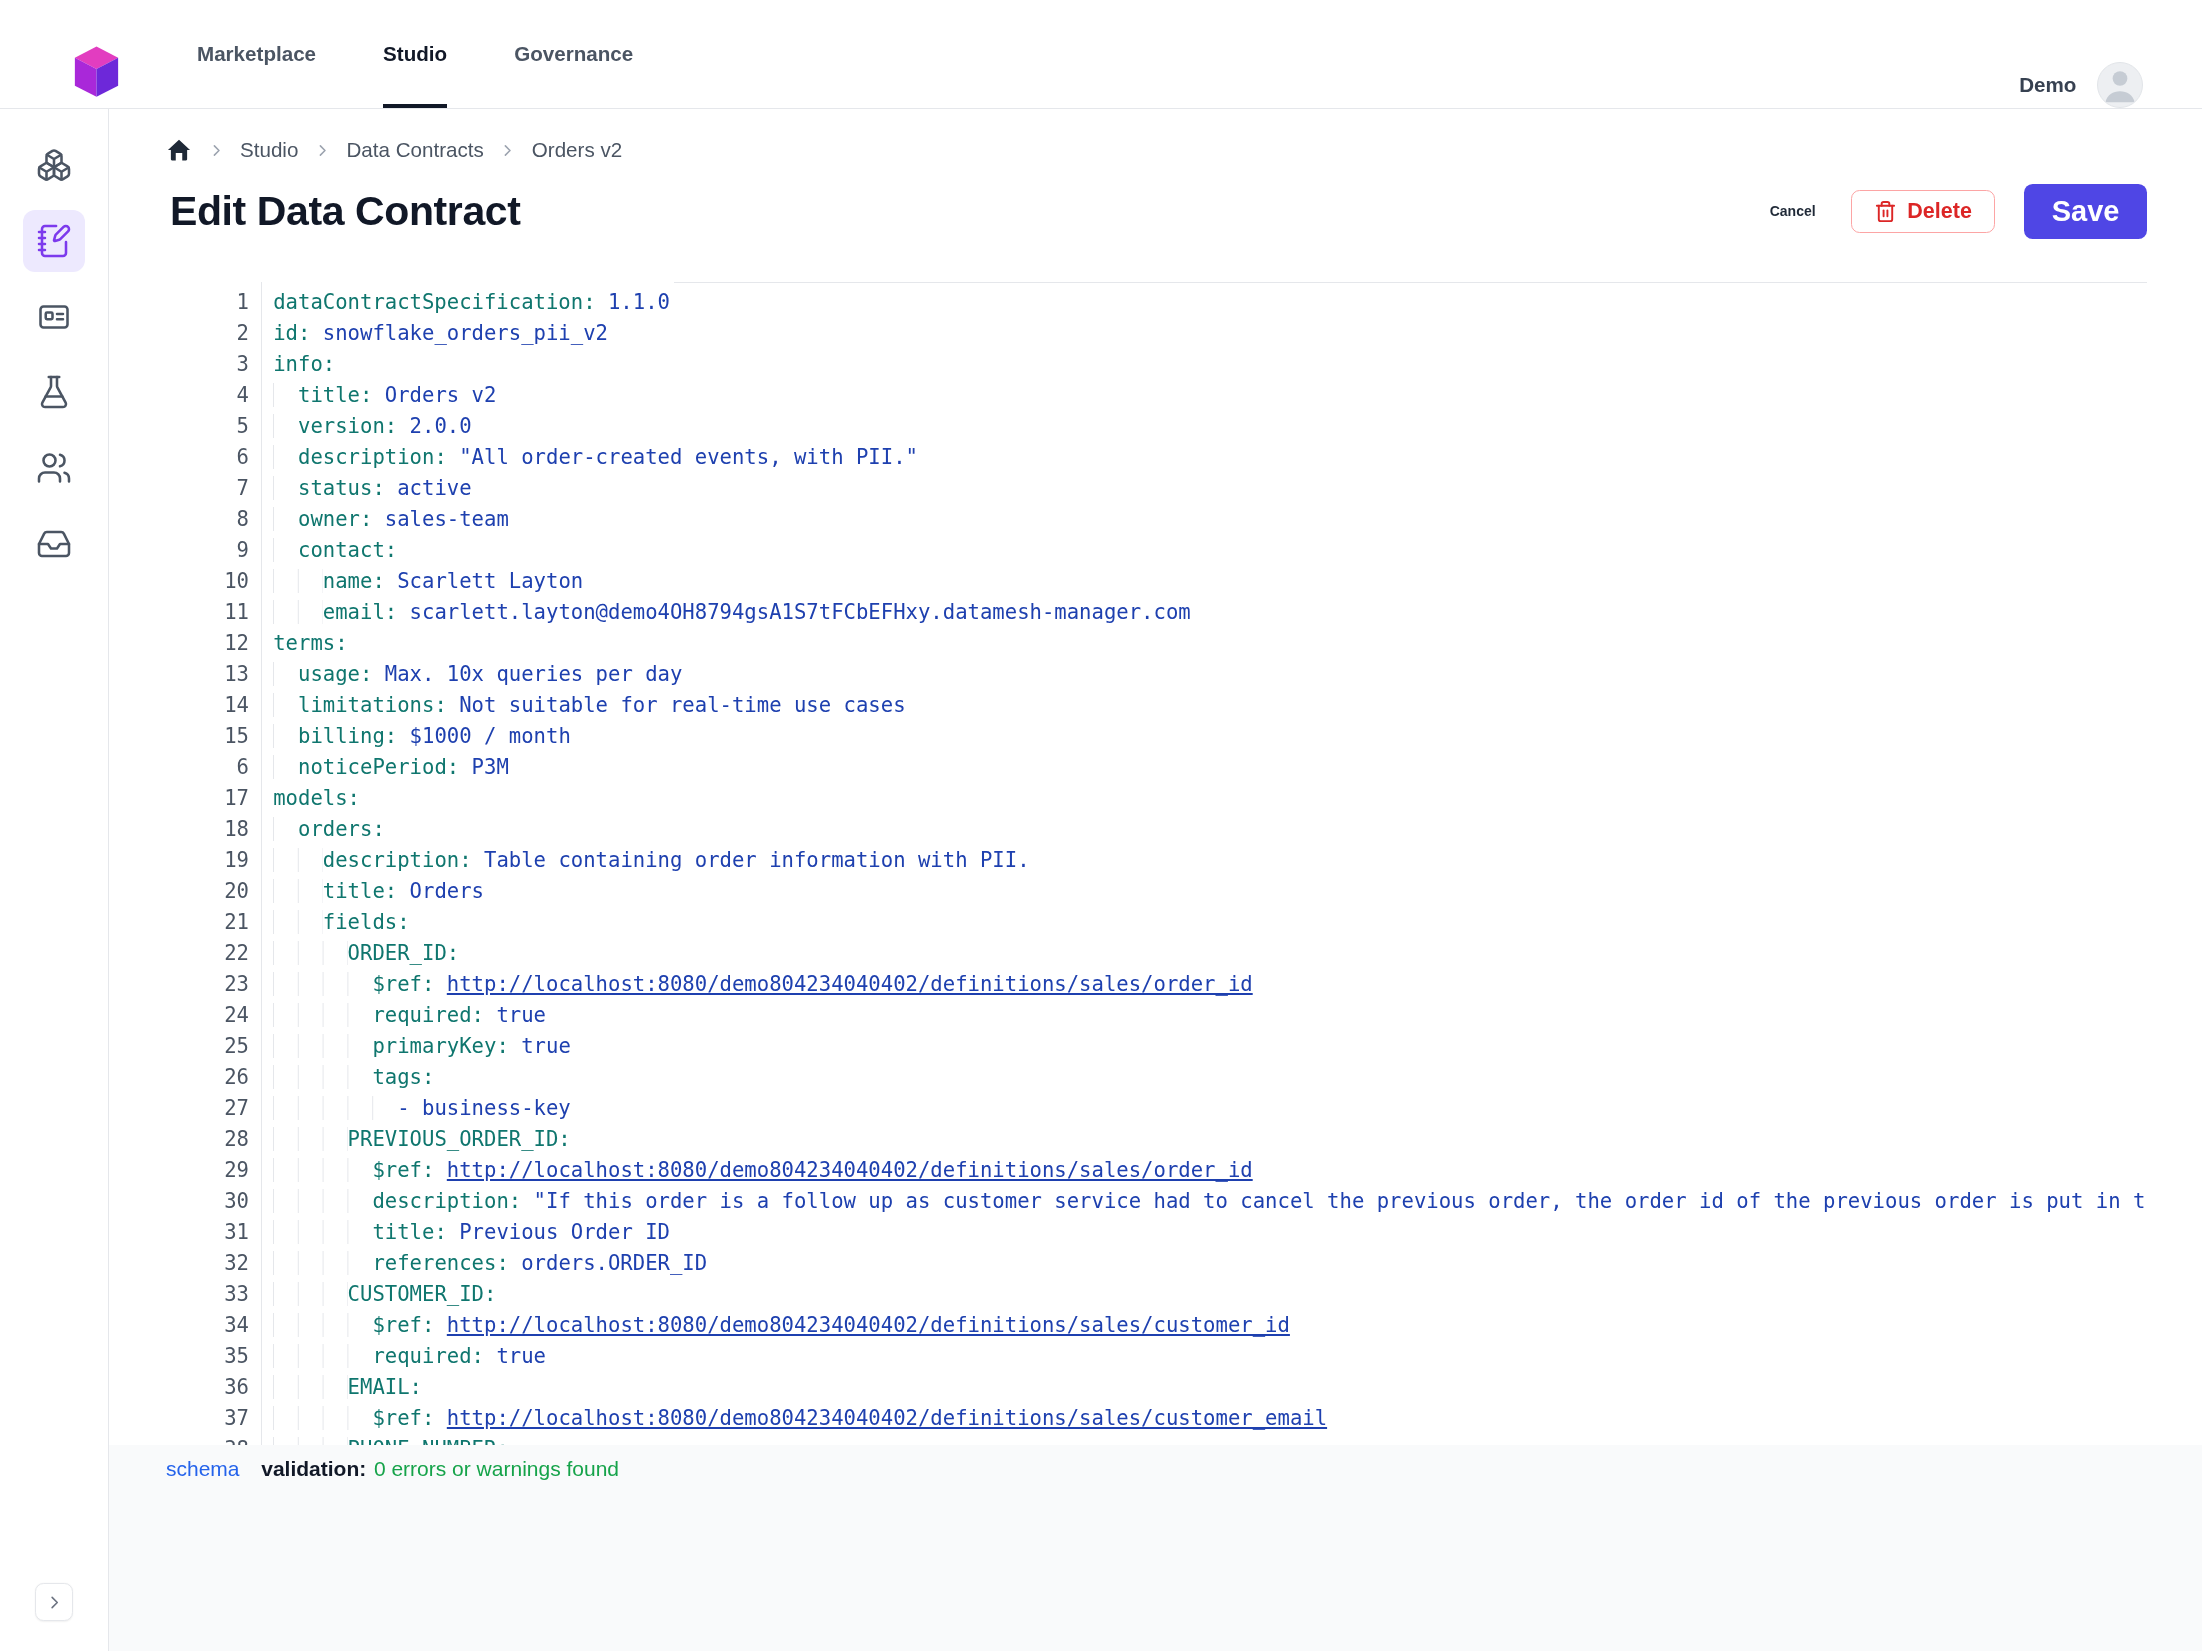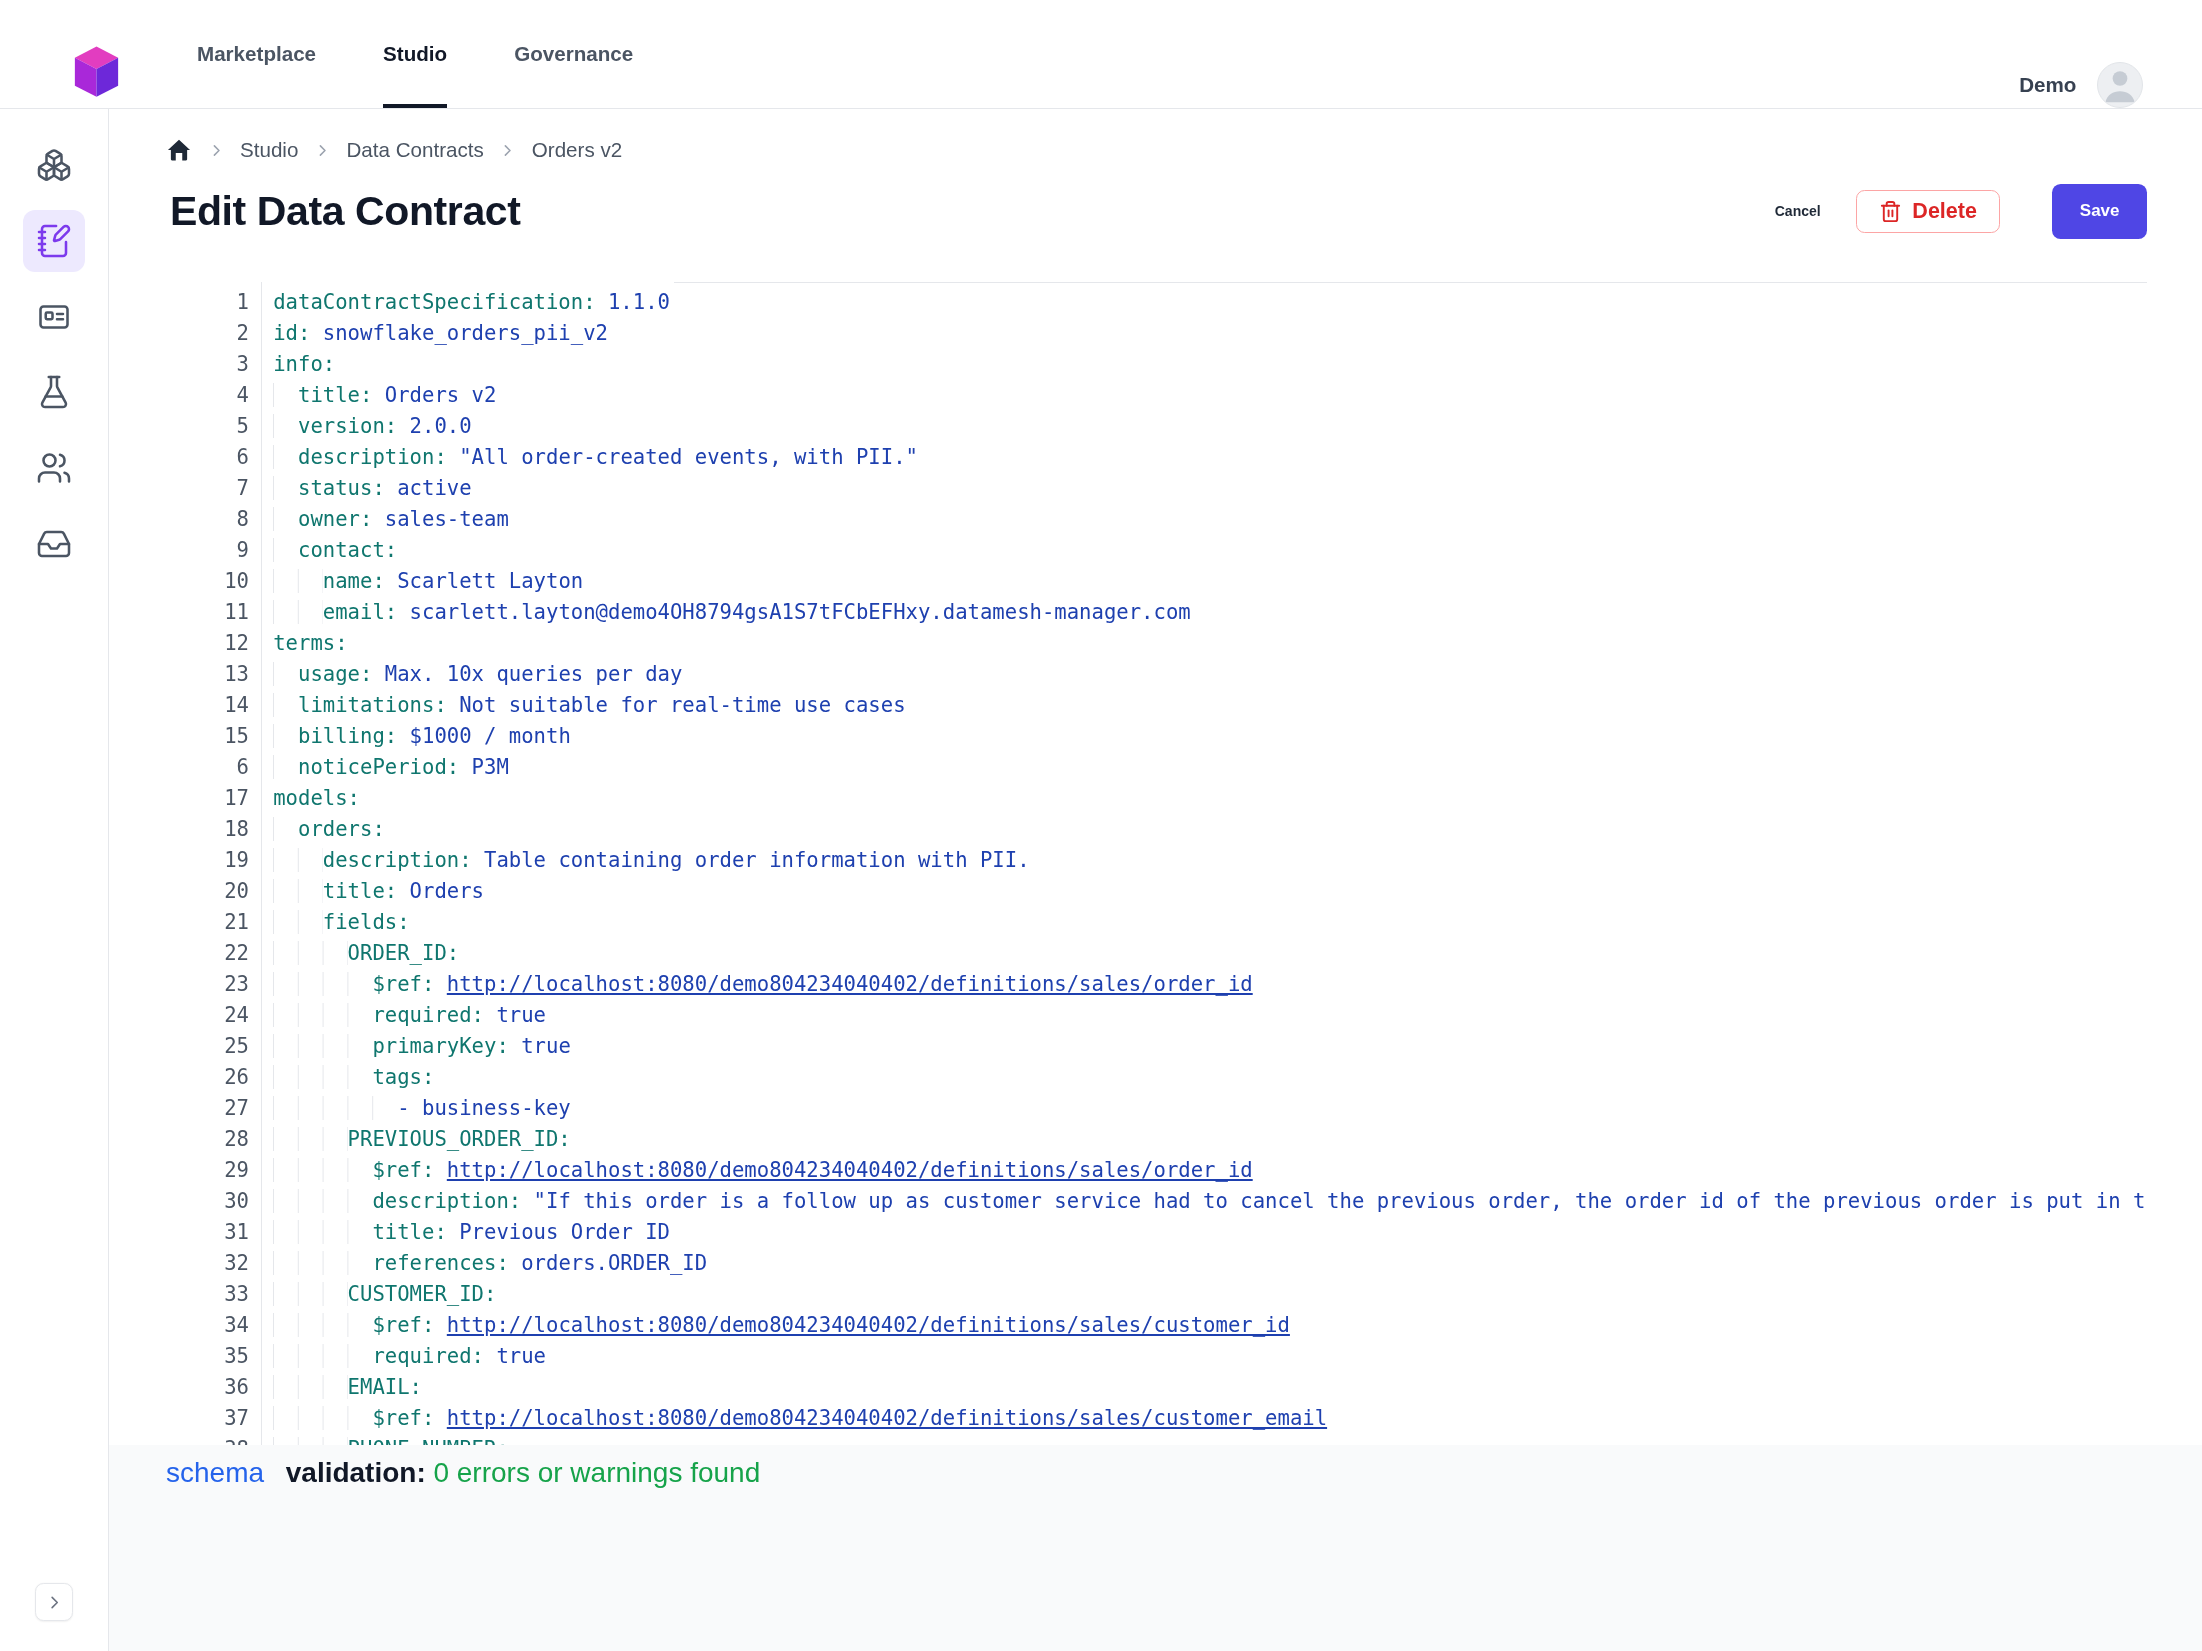--- a/index.html
+++ b/index.html
@@ -60,21 +60,21 @@
   .page-title{font-size:41px;font-weight:800;letter-spacing:-0.4px;color:#111827;}
   .actions{margin-left:auto;display:flex;align-items:center;gap:29px;}
   .btn-cancel{font-size:14px;font-weight:700;color:#1f2937;background:none;border:none;cursor:pointer;font-family:inherit;}
   .btn-delete{
     display:flex;align-items:center;gap:10.3px;height:43px;padding:0 22.4px;background:#fff;
     border:0.9px solid #fca5a5;border-radius:8.6px;color:var(--danger);font-size:21.5px;font-weight:700;cursor:pointer;font-family:inherit;
   }
   .btn-delete svg{width:23px;height:23px;stroke:var(--danger);fill:none;stroke-width:2;stroke-linecap:round;stroke-linejoin:round;}
   .btn-save{
     height:55px;padding:0 27.5px;background:var(--accent);border:none;border-radius:8.6px;
-    color:#fff;font-size:17px;font-weight:700;cursor:pointer;font-family:inherit;margin-left:23px;
+    color:#fff;font-size:29px;font-weight:700;cursor:pointer;font-family:inherit;
   }
   
   .editor-wrap{
     margin:43px 56px 0 57px;height:1163px;overflow:hidden;display:flex;background:#fff;position:relative;
   }
   .gutter{
     width:96px;flex:0 0 auto;border-right:0.9px solid #e5e7eb;padding-top:5.2px;
     font-family:"DejaVu Sans Mono", monospace;font-size:20.6px;
   }
   .ln{height:31px;line-height:31px;text-align:right;padding-right:12px;color:#4b5563;}
@@ -83,21 +83,21 @@
     font-family:"DejaVu Sans Mono", monospace;font-size:20.6px;line-height:31px;
   }
   .code-line{height:31px;cursor:text;}
   .seg-k{color:var(--key);}
   .seg-v{color:var(--value);}
   .seg-l{color:var(--value);text-decoration:underline;cursor:pointer;}
   .indent{background-image:linear-gradient(to right,#e5e7eb 0.9px,transparent 0.9px);background-size:2ch 100%;}
   .editor-top-rule{position:absolute;top:0;left:508px;right:0;height:0.9px;background:#e5e7eb;}
   
   .footer{flex:1;background:#f9fafb;padding:12px 56px 0 57px;}
-  .status{display:flex;align-items:center;gap:7.7px;font-size:28px;}
+  .status{display:flex;align-items:center;gap:7.7px;font-size:21px;}
   .status-link{color:var(--link_blue);cursor:pointer;}
   .status-label{color:#111827;font-weight:700;margin-left:14px;}
   .status-result{color:var(--success);}
 </style>
 </head>
 <body>
 
 <header class="navbar">
   <div class="logo">
     <svg viewBox="0 0 48 48" width="67" height="67">

